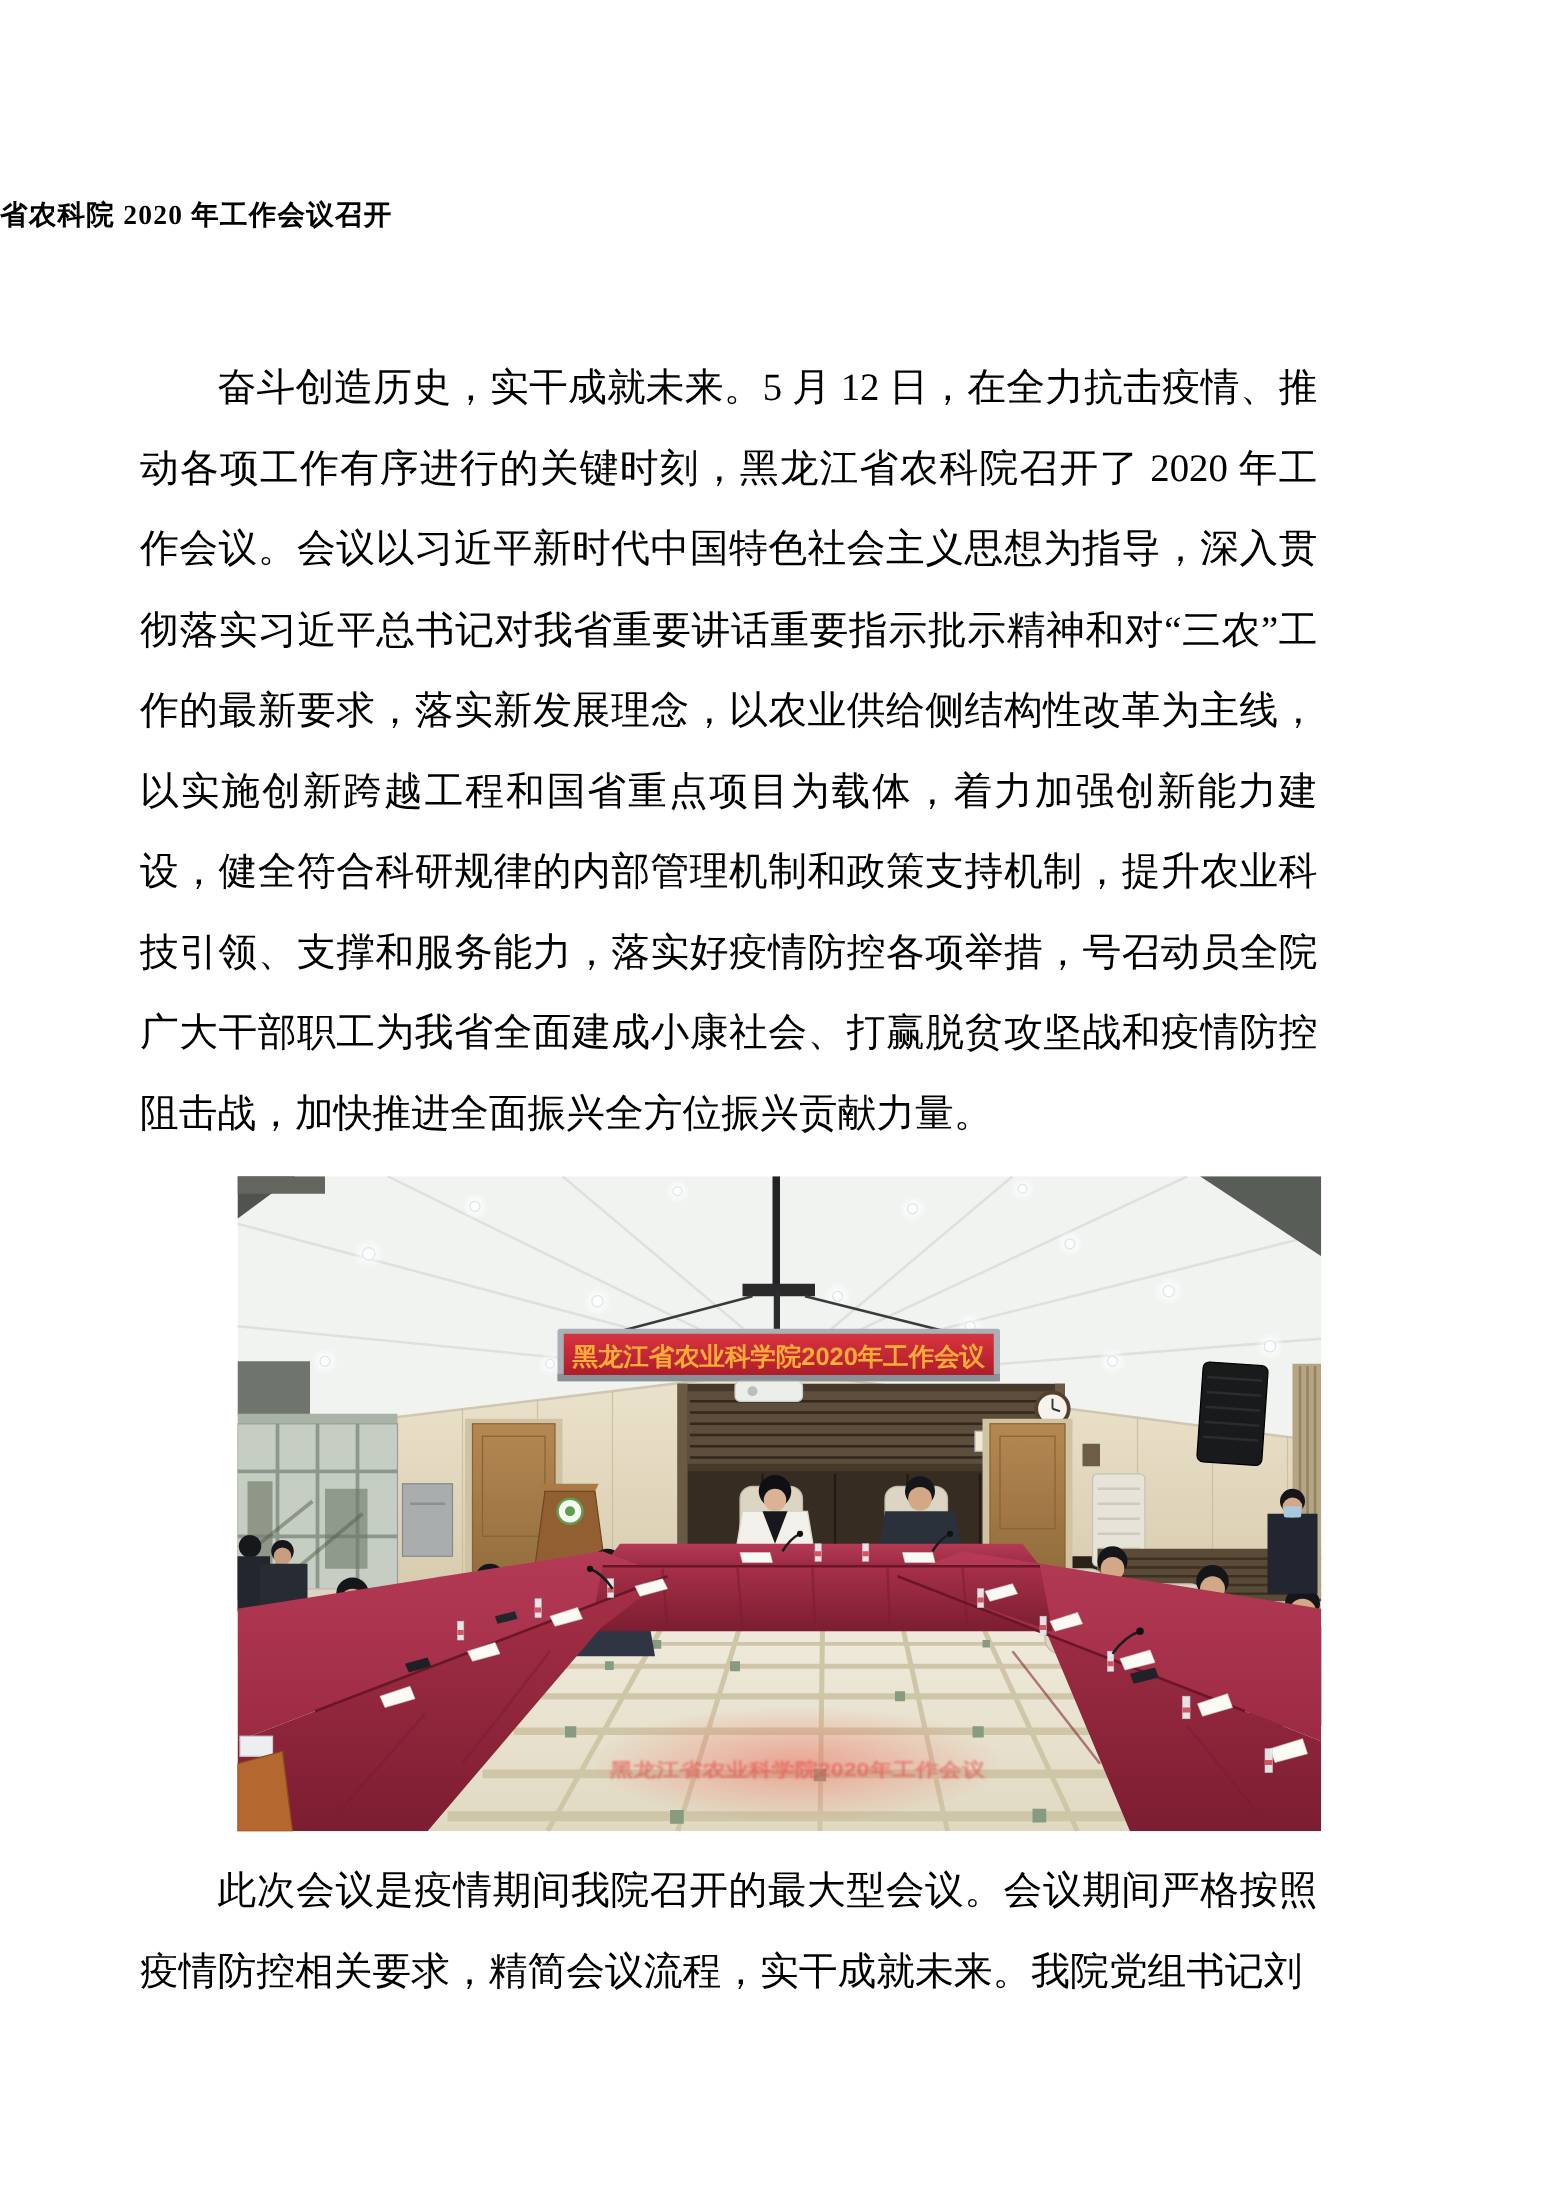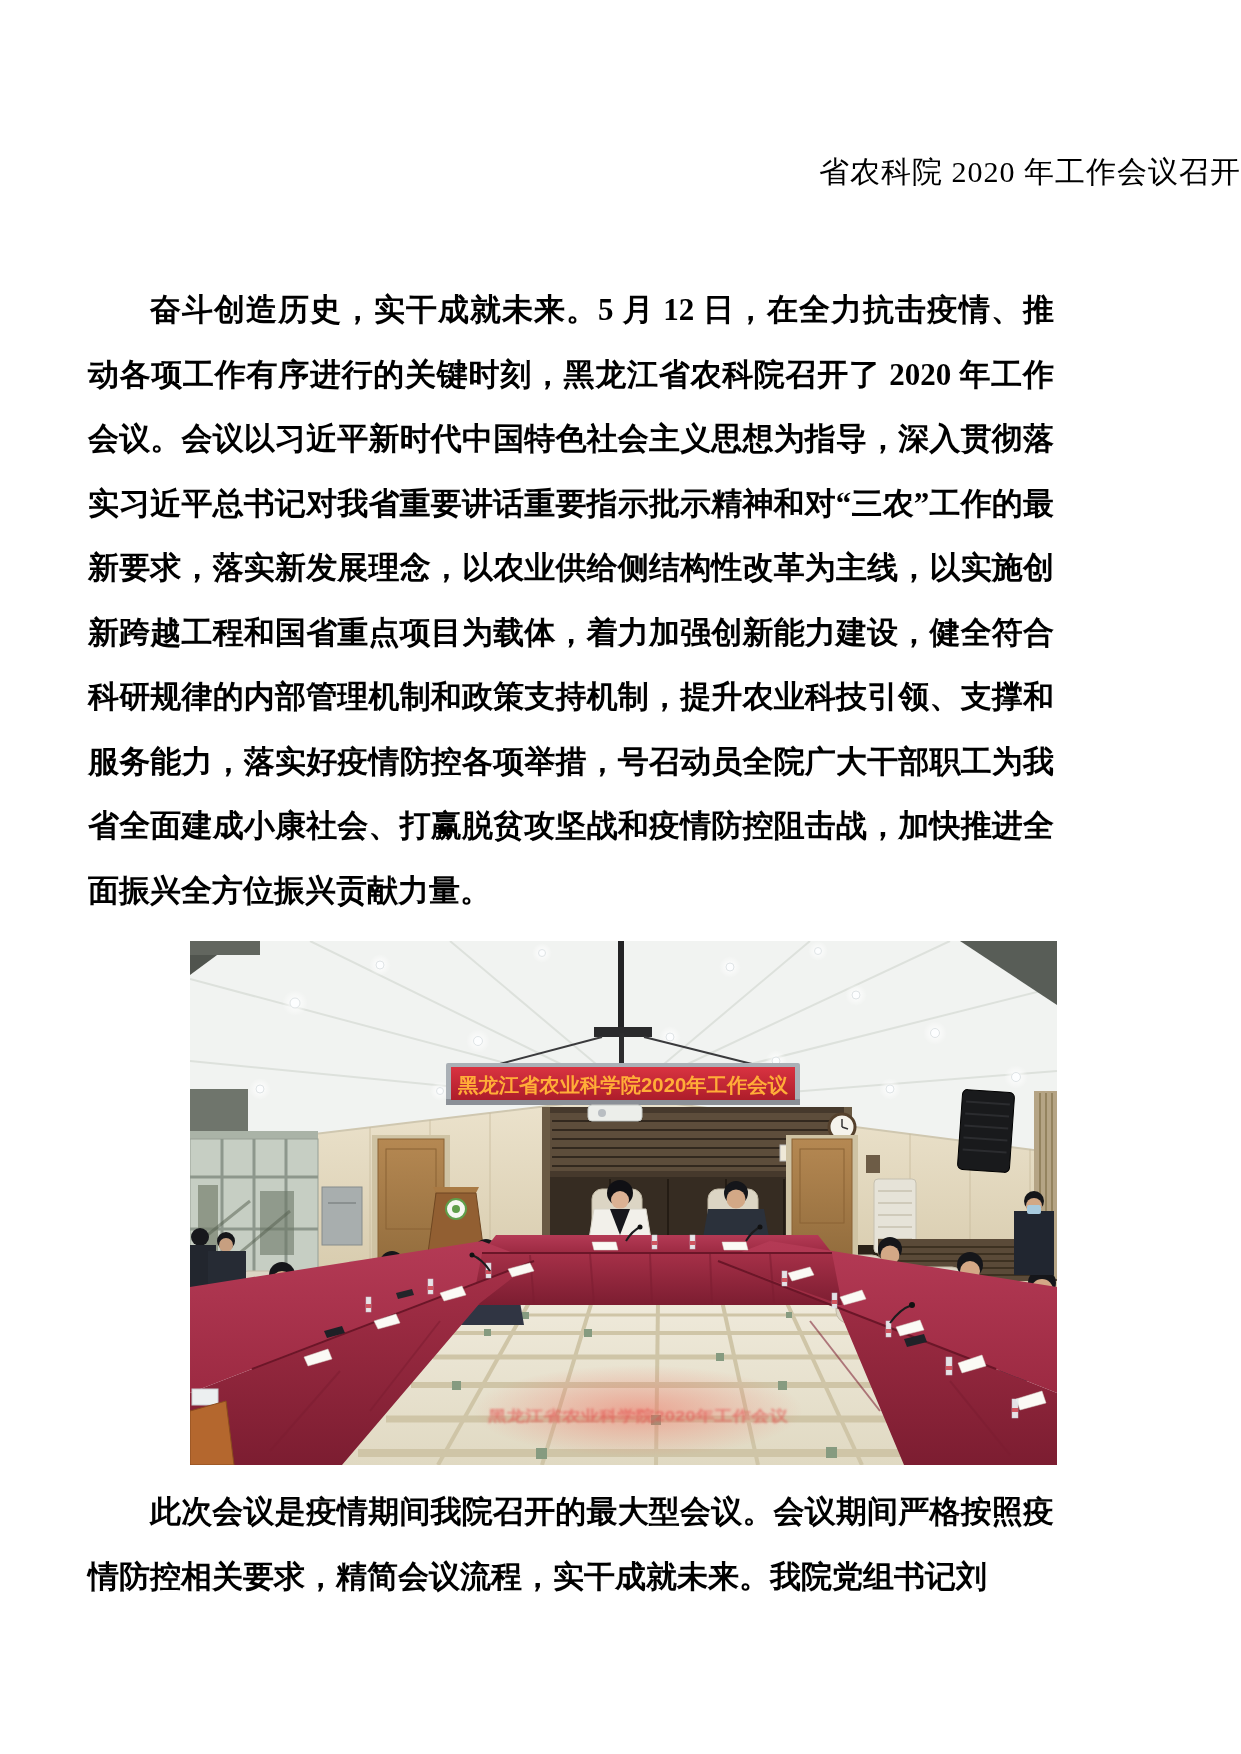--- a/index.html
+++ b/index.html
@@ -1,26 +1,26 @@
 <!DOCTYPE html>
 <html><head>
 <meta charset="utf-8">
 <style>
   html,body{margin:0;padding:0;background:#ffffff;}
   .page{
     position:relative;width:1241px;height:1754px;background:#fff;overflow:hidden;
     font-family:"Liberation Serif","DejaVu Serif",serif;color:#000;
   }
   .title{
-    margin:150px 0 0;text-align:right;font-size:30px;line-height:44px;
-    font-weight:400;letter-spacing:1px;
+    margin:150px 0 0;text-align:left;font-size:22px;line-height:44px;
+    font-weight:700;letter-spacing:1px;
   }
   .body-text{
-    margin:84px 187px 0 88px;font-size:31px;line-height:64.5px;
-    text-align:justify;text-indent:62px;font-weight:bold;
+    margin:84px 187px 0 112px;font-size:31px;line-height:64.5px;
+    text-align:justify;text-indent:62px;
   }
   .body-text.second{margin-top:15px;}
   .photo-wrap{margin:18px 0 0 190px;width:867px;height:524px;line-height:0;}
   .photo-wrap svg{display:block;}
 </style>
 </head>
 <body>
 
 <div class="page">
 

